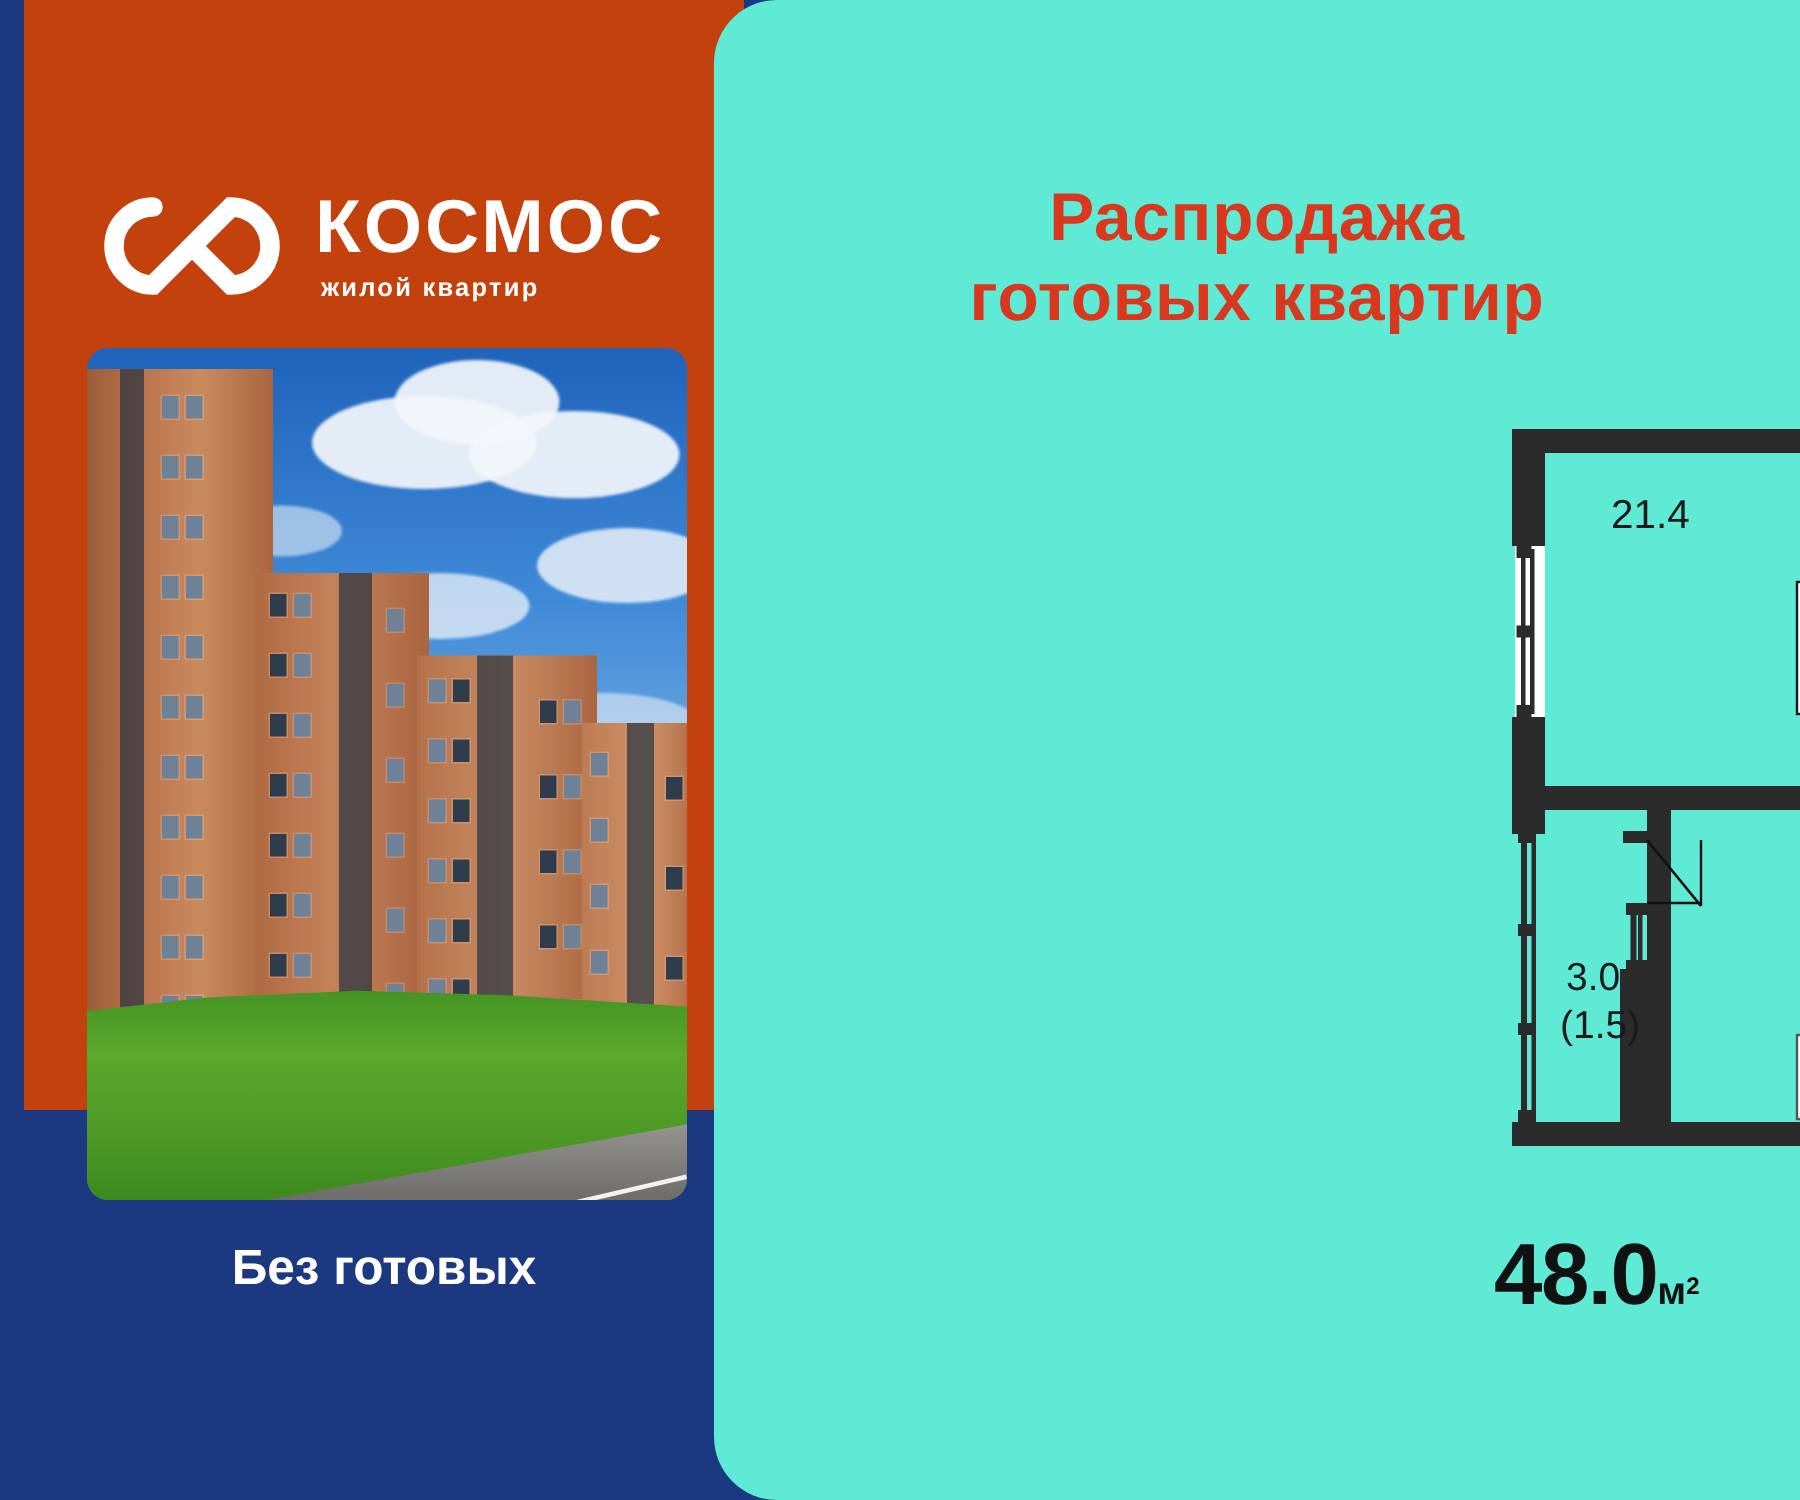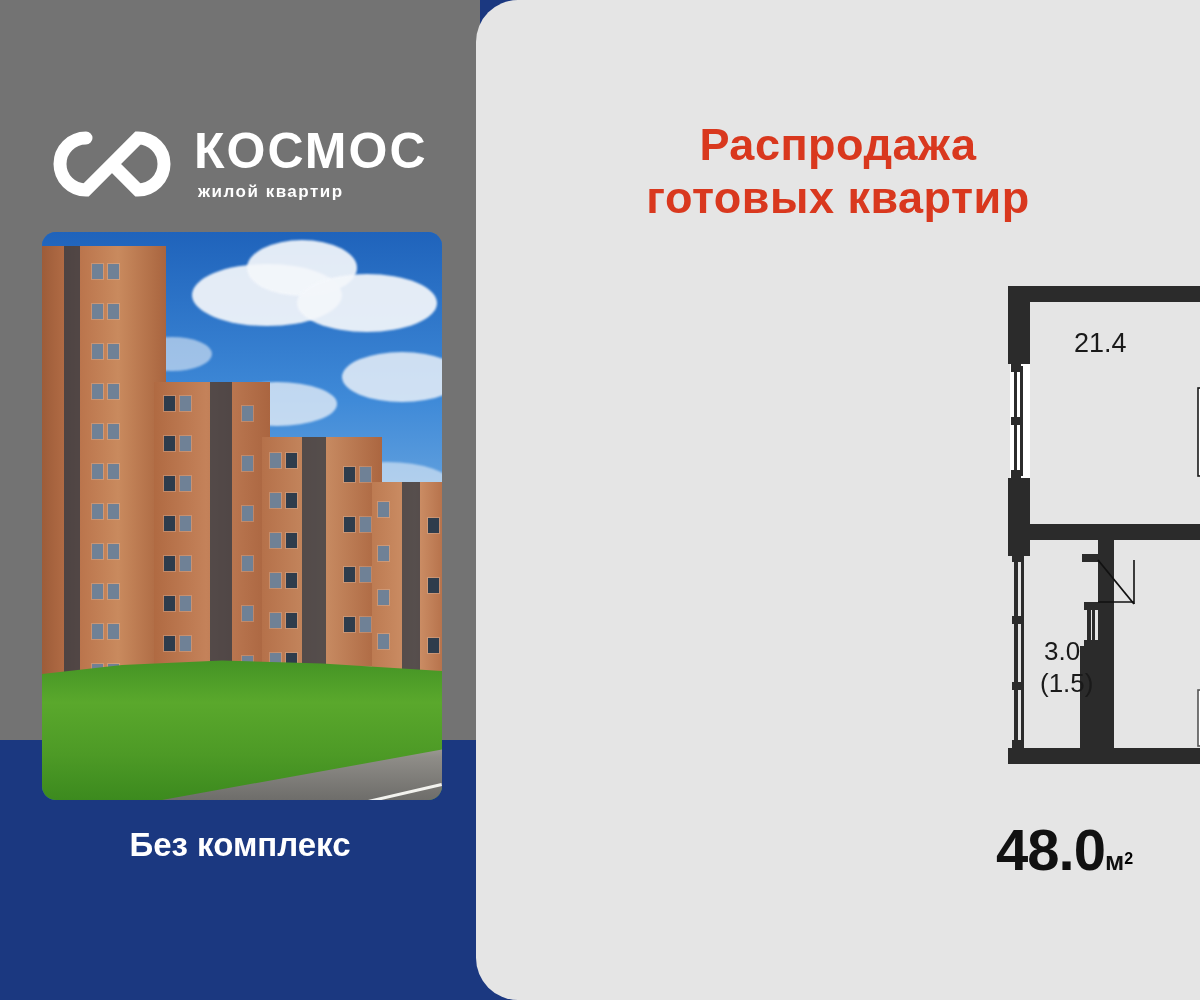--- a/index.html
+++ b/index.html
@@ -4,22 +4,22 @@
 <style>
   html,body{margin:0;padding:0;}
   body{
     width:1200px;height:1000px;overflow:hidden;
     background:#1b3880;
     font-family:"Liberation Sans", sans-serif;
     position:relative;
   }
   
   #left-panel{
-    position:absolute;left:0;top:0;width:480px;height:740px;
-    background:#737373;
+    position:absolute;left:16px;top:0;width:480px;height:740px;
+    background:#c2410c;
   }
   #logo-block{
     position:absolute;left:48px;top:120px;width:400px;height:95px;
   }
   #logo-mark{
     position:absolute;left:2px;top:8px;width:130px;height:72px;
   }
   #logo-text{
     position:absolute;left:146px;top:4px;
     color:#ffffff;font-size:50px;font-weight:bold;letter-spacing:2px;
@@ -86,21 +86,21 @@
     position:absolute;right:0;bottom:14px;width:180px;height:3px;background:#f2f2ee;
     transform:rotate(-13deg);transform-origin:right bottom;
   }
   #photo-caption{
     position:absolute;left:0;top:826px;width:480px;text-align:center;
     color:#ffffff;font-size:33px;font-weight:bold;
   }
   
   #right-panel{
     position:absolute;left:476px;top:0;width:724px;height:1000px;
-    background:#e5e5e5;border-radius:42px 0 0 42px;
+    background:#5eead4;border-radius:42px 0 0 42px;
   }
   #headline{
     position:absolute;left:0;top:118px;width:724px;text-align:center;
     color:#d9381e;font-size:45px;font-weight:bold;line-height:53px;
     letter-spacing:.5px;
   }
   
   #plan{
     position:absolute;left:524px;top:286px;width:624px;height:478px;
   }
@@ -325,21 +325,21 @@
           <i class="win"></i>
         </div>
     </div>
 
     <div class="grass"></div>
     <div class="road">
       <div class="roadline"></div>
     </div>
   </div>
 
-  <div id="photo-caption">Без комплекс</div>
+  <div id="photo-caption">Без готовых</div>
 </div>
 
 <div id="right-panel">
 
   <div id="headline">
     <div>Распродажа</div>
     <div>готовых квартир</div>
   </div>
 
   <div id="plan">

